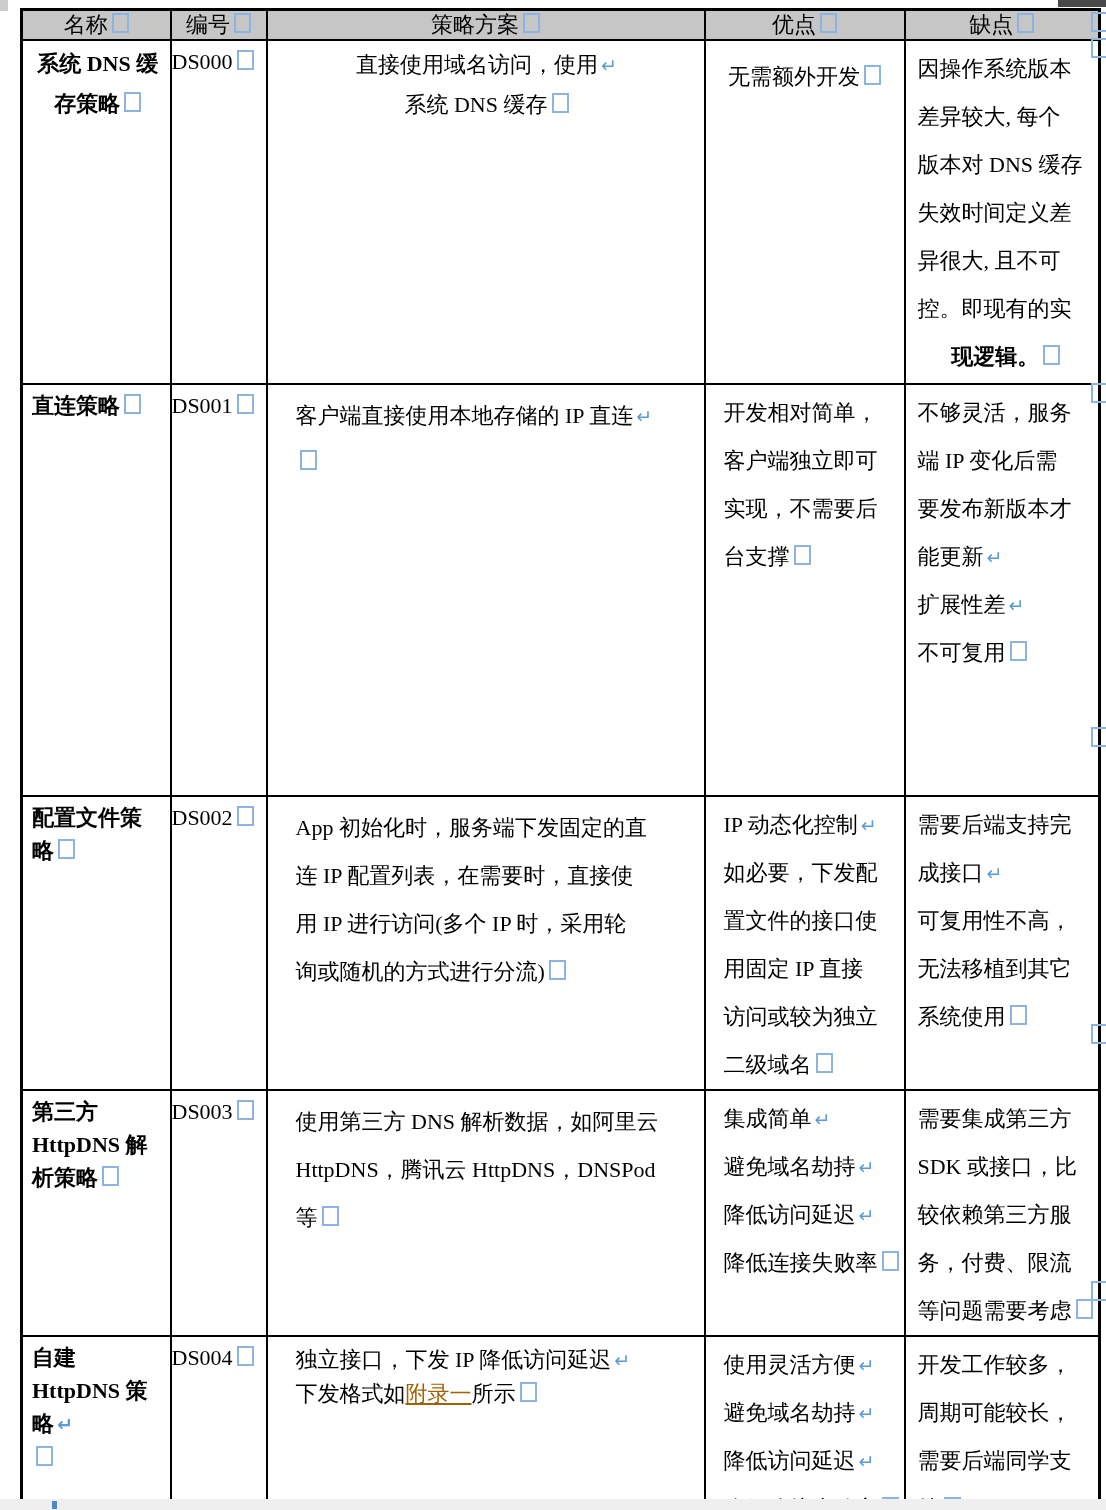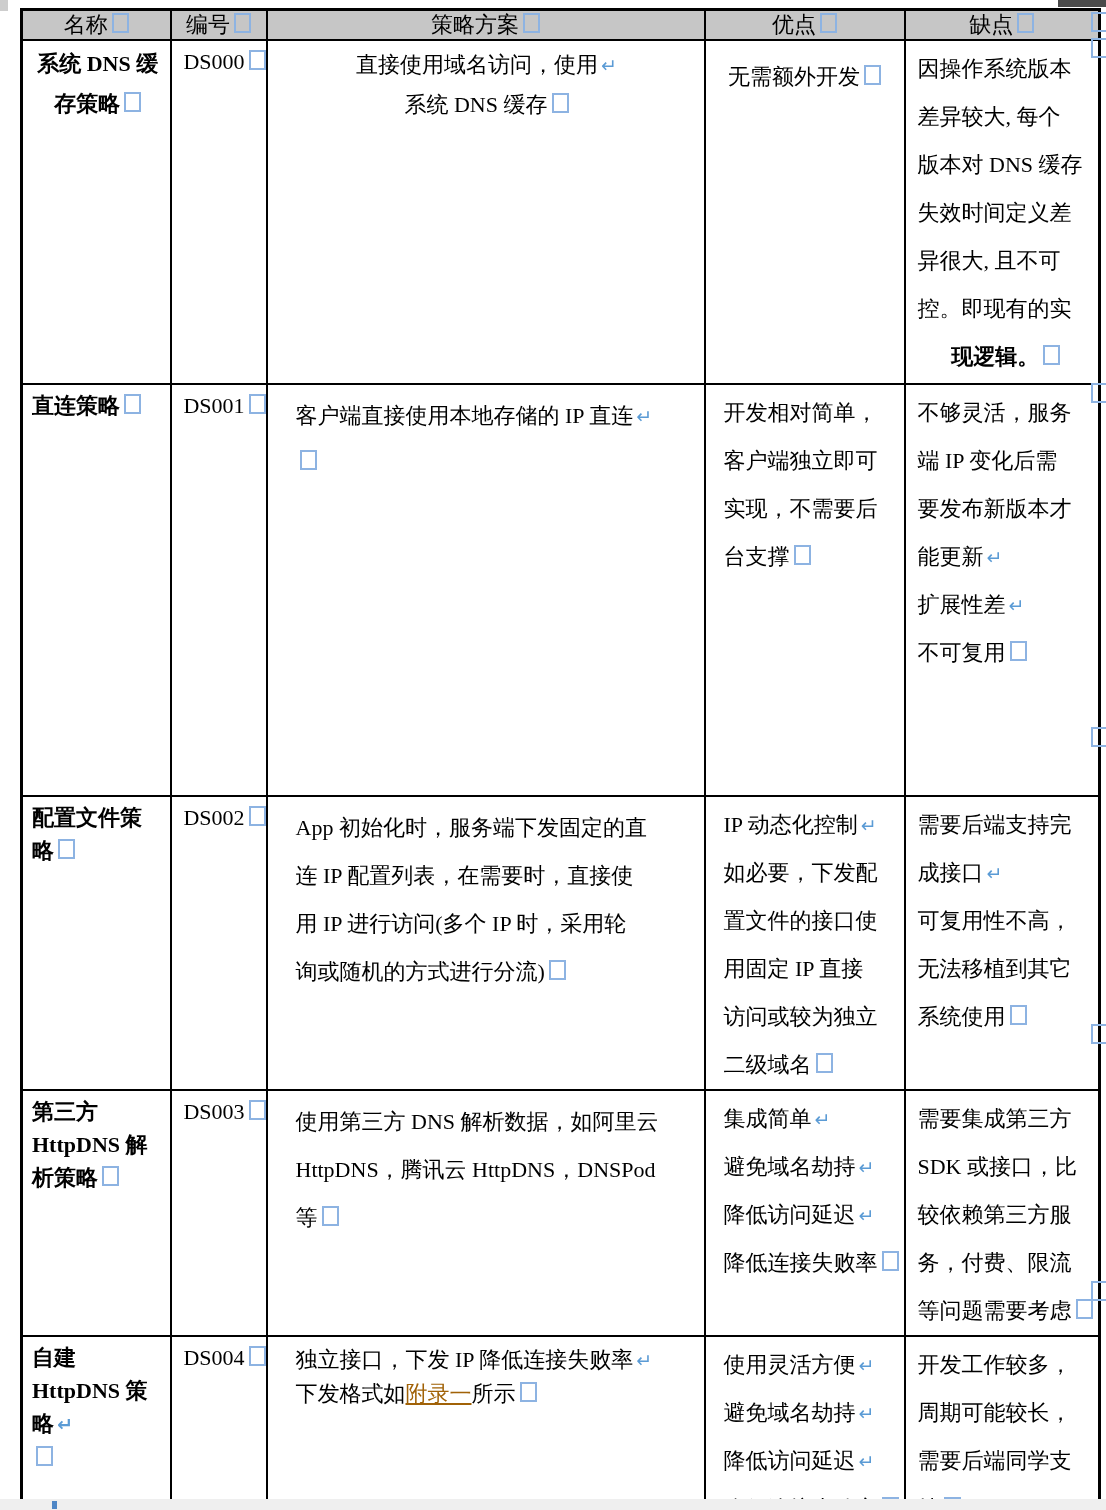--- a/index.html
+++ b/index.html
@@ -17,21 +17,21 @@
   tr.trh{height:28px;}
   tr.tr1{height:344px;}
   tr.tr2{height:412px;}
   tr.tr3{height:292px;}
   tr.tr4{height:204px;}
   tr.tr5{height:228px;}
   th.hd{background:#c6c6c6;font-size:22px;line-height:26px;text-align:center;padding:1px 0;}
   .ln{display:block;}
   td.name{font-size:22px;line-height:33px;padding:4px 6px 0 9px;font-weight:bold;}
   td.name.ctr{text-align:center;line-height:40px;padding-top:3px;}
-  td.code{font-size:22px;line-height:36px;padding-top:3px;text-align:right;}
+  td.code{font-size:22px;line-height:36px;padding-top:3px;text-align:left;}
   td.plan{font-size:22px;padding:2px 26px 0 28px;}
   td.plan.p1{line-height:40px;text-align:center;padding-top:4px;margin-top:12px;}
   td.plan.p2{line-height:45px;padding-top:8px;}
   td.plan.p3{line-height:48px;padding-top:7px;}
   td.plan.p5{line-height:33px;padding-top:6px;}
   td.pros{font-size:22px;line-height:48px;padding:4px 4px 0 18px;}
   td.pros.ctr{text-align:center;line-height:40px;padding:16px 6px 0;}
   td.cons{font-size:22px;line-height:48px;padding:4px 4px 0 12px;}
   .center{text-align:center;font-weight:bold;}
   .pm{display:inline-block;width:13px;height:16px;border:2px solid #8db3e2;margin-left:4px;vertical-align:-1px;background:transparent;}
@@ -185,21 +185,21 @@
     <td class="name">
       <div class="ln"><span>自建</span></div>
       <div class="ln"><span>HttpDNS 策</span></div>
       <div class="ln"><span>略</span><span class="brm">↵</span></div>
       <div class="ln"><span class="pm"></span></div>
     </td>
     <td class="code">
       <div class="ln"><span>DS004</span><span class="pm"></span></div>
     </td>
     <td class="plan p5">
-      <div class="ln"><span>独立接口，下发 IP 降低连接失败率</span><span class="brm">↵</span></div>
+      <div class="ln"><span>独立接口，下发 IP 降低访问延迟</span><span class="brm">↵</span></div>
       <div class="ln"><span>下发格式如</span><a class="appendix">附录一</a><span>所示</span><span class="pm"></span></div>
     </td>
     <td class="pros">
       <div class="ln"><span>使用灵活方便</span><span class="brm">↵</span></div>
       <div class="ln"><span>避免域名劫持</span><span class="brm">↵</span></div>
       <div class="ln"><span>降低访问延迟</span><span class="brm">↵</span></div>
       <div class="ln"><span>降低连接失败率</span><span class="pm"></span></div>
     </td>
     <td class="cons">
       <div class="ln"><span>开发工作较多，</span></div>

